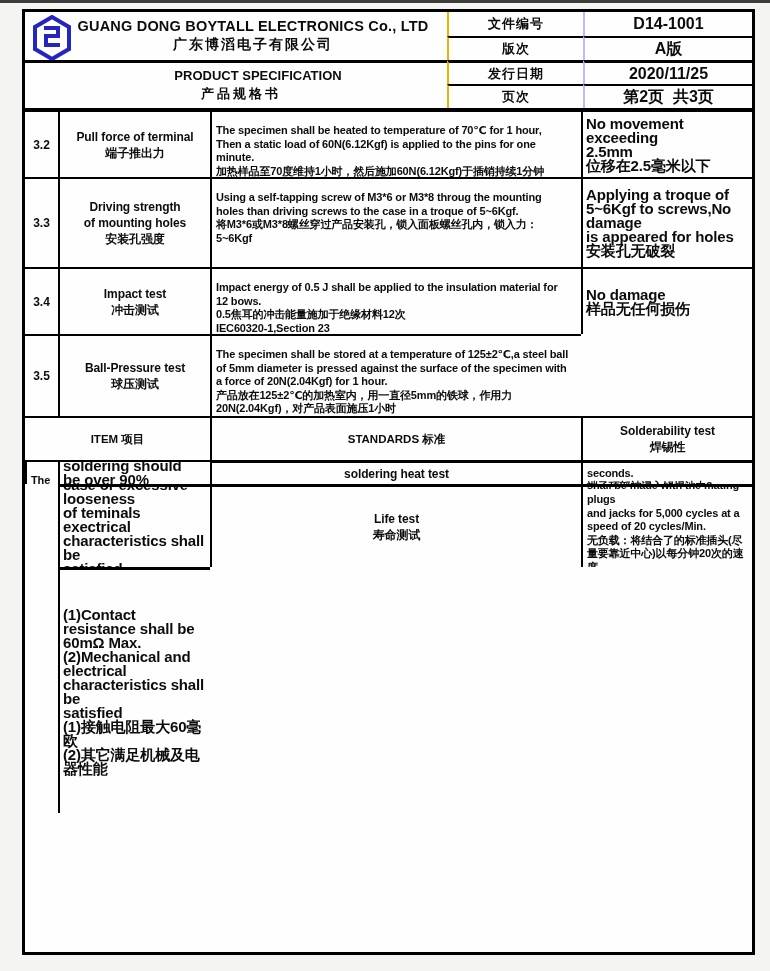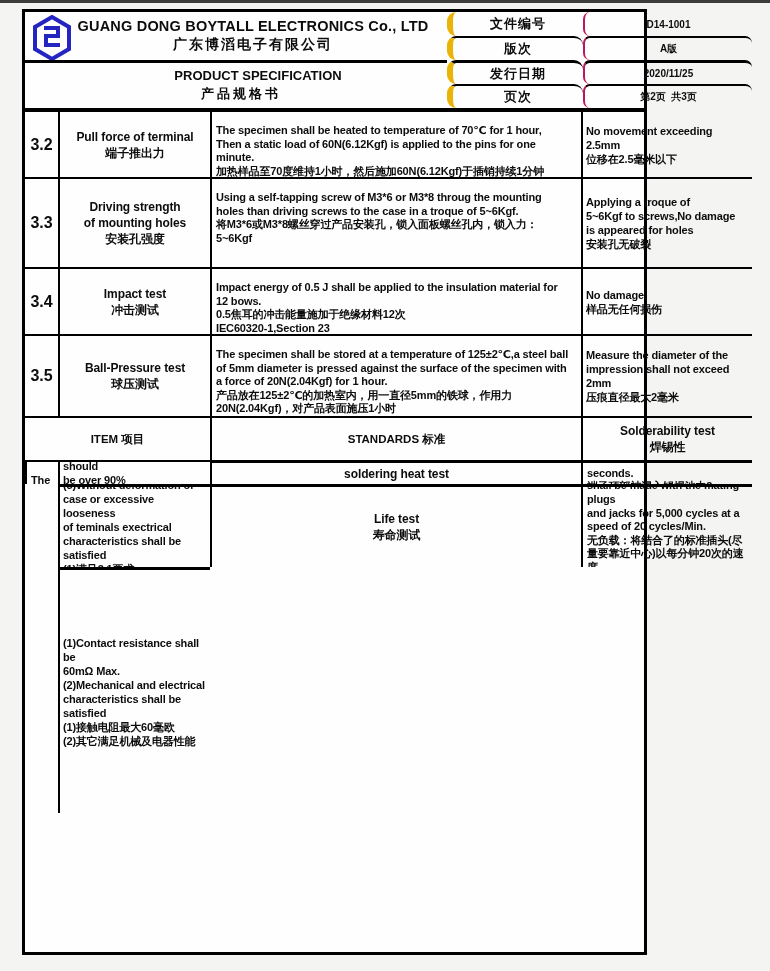--- a/index.html
+++ b/index.html
@@ -6,60 +6,60 @@
   html, body { width: 770px; background: #f4f4f2; }
   body {
     height: 971px;
     position: relative;
     font-family: "Liberation Sans", "DejaVu Sans", sans-serif;
     font-weight: bold;
     color: #0c0c0c;
     overflow: hidden;
   }
   .scan-top { position: absolute; top: 0; left: 0; width: 770px; height: 3px; background: #3c3c3c; }
-  .doc { position: absolute; top: 9px; left: 22px; width: 625px; background: #fefefe; }
+  .doc { position: absolute; top: 9px; left: 22px; width: 733px; background: #fefefe; }
 
   
   .hdr {
     display: grid;
     grid-template-columns: 422px 136px 169px;
     grid-template-rows: 24px 24px 24px 24px;
     border: 3px solid #000;
     border-bottom: 4px solid #000;
   }
   .hdr > div { overflow: hidden; }
   .h-company { grid-area: 1 / 1 / 3 / 2; position: relative; display: flex; flex-direction: column; justify-content: center; align-items: center; padding-left: 34px; }
   .h-title   { grid-area: 3 / 1 / 5 / 2; border-top: 3px solid #000; display: flex; flex-direction: column; justify-content: center; align-items: center; }
   .co-en { font-size: 14.5px; letter-spacing: 0.2px; }
   .co-cn { font-size: 14px; letter-spacing: 2px; margin-top: 2px; }
   .ti-en { font-size: 13px; margin-left: 44px; }
   .ti-cn { font-size: 13px; letter-spacing: 3px; margin-top: 2px; margin-left: 10px; }
   .logo-box { position: absolute; left: 7px; top: 3px; width: 40px; height: 46px; }
-  .hl { border-left: 6px solid #eab308; display: flex; align-items: center; justify-content: center; font-size: 13px; letter-spacing: 1px; border-radius: 9px; }
-  .hv { border-left: 2px solid #be185d; display: flex; align-items: center; justify-content: center; font-size: 10px; white-space: pre; border-radius: 7px; }
+  .hl { border-left: 2px solid #eab308; display: flex; align-items: center; justify-content: center; font-size: 13px; letter-spacing: 1px; }
+  .hv { border-left: 2px solid #c4b5fd; display: flex; align-items: center; justify-content: center; font-size: 16px; white-space: pre; }
   .bt2h { border-top: 2px solid #000; }
   .bt3h { border-top: 3px solid #000; }
 
   
   .main {
     display: grid;
     grid-template-columns: 33px 152px 371px 171px;
     grid-template-rows: 65px 90px 67px 82px 44px 24px 83px 246px 139px;
     border: 3px solid #000;
     border-top: none;
   }
   .main > div { overflow: hidden; }
   .bl { border-left: 2px solid #000; }
   .bt { border-top: 2px solid #000; }
   .bt3 { border-top: 3px solid #000; }
-  .num { display: flex; align-items: center; justify-content: center; font-size: 16px; }
+  .num { display: flex; align-items: center; justify-content: center; font-size: 12px; }
   .item { display: flex; align-items: center; justify-content: center; text-align: center; font-size: 12px; line-height: 16px; white-space: pre-line; letter-spacing: -0.1px; }
   .cond { font-size: 11px; line-height: 13.6px; padding: 12px 4px 0 4px; white-space: pre-line; letter-spacing: -0.15px; }
   .cond.vc { display: flex; align-items: center; padding-top: 0; }
-  .std { font-size: 11px; line-height: 14px; padding: 0 3px; white-space: pre-line; display: flex; align-items: center; letter-spacing: -0.15px; }
+  .std { font-size: 15px; line-height: 14px; padding: 0 3px; white-space: pre-line; display: flex; align-items: center; letter-spacing: -0.15px; }
   .sec-title { grid-column: 1 / 5; display: flex; align-items: center; font-size: 12.5px; padding-left: 6px; letter-spacing: 0.3px; }
   .colhead { display: flex; align-items: center; justify-content: center; font-size: 11.5px; }
   .span-item { grid-column: 1 / 3; }
 </style>
 </head>
 <body>
 
 <div class="scan-top"></div>
 
 <div class="doc">
@@ -130,24 +130,20 @@
 
     <div class="num bt">3.5</div>
     <div class="item bl bt">Ball-Pressure test
 球压测试</div>
     <div class="cond bl bt">The specimen shall be stored at a temperature of 125±2℃,a steel ball
 of 5mm diameter is pressed against the surface of the specimen with
 a force of 20N(2.04Kgf) for 1 hour.
 产品放在125±2℃的加热室内，用一直径5mm的铁球，作用力
 20N(2.04Kgf)，对产品表面施压1小时
 IEC60320-1,Section 24</div>
-    <div class="std bl bt"><div>Measure the diameter of the
-impression shall not exceed
-2mm
-压痕直径最大2毫米</div></div>
 
 
     <div class="colhead span-item bt">ITEM 项目</div>
     <div class="colhead bl bt">STANDARDS 标准</div>
 
     <div class="num bt" style="grid-row: 7 / 9; margin-left: 39px;">4.1</div>
     <div class="item bl bt">Solderability test
 焊锡性</div>
     <div class="cond bl bt">The top of the terminals shall be dipped 2mm in the solder bath of
 250±5℃ for 3~5 seconds or manual soldering at 380±5℃ for 2~3

